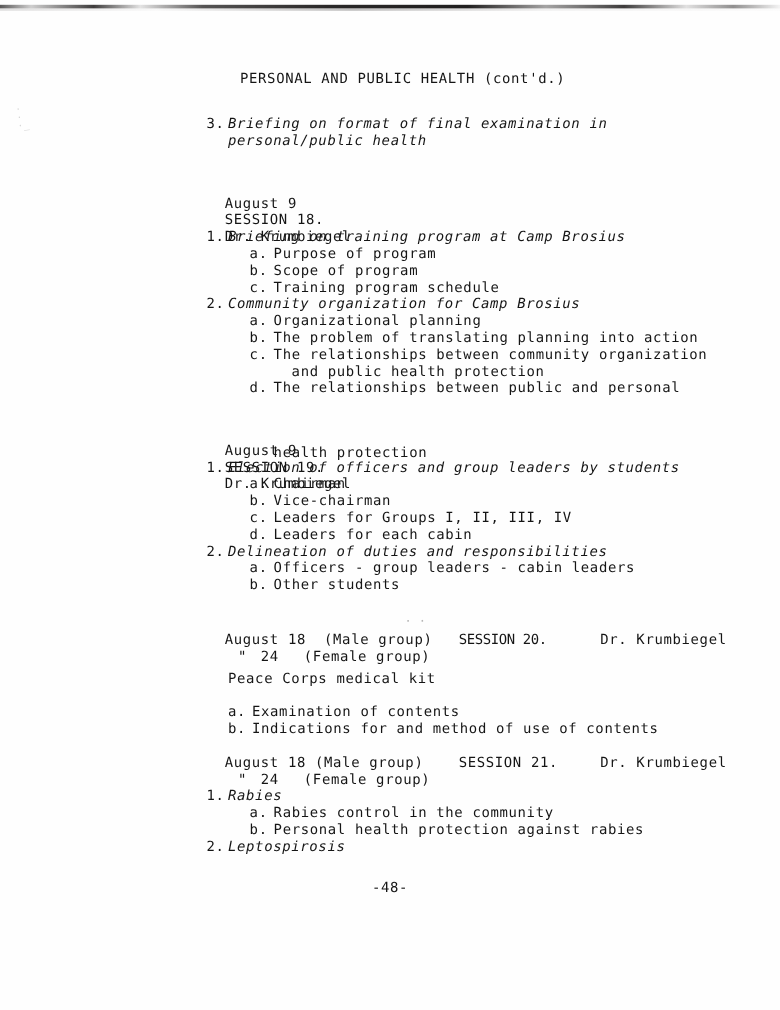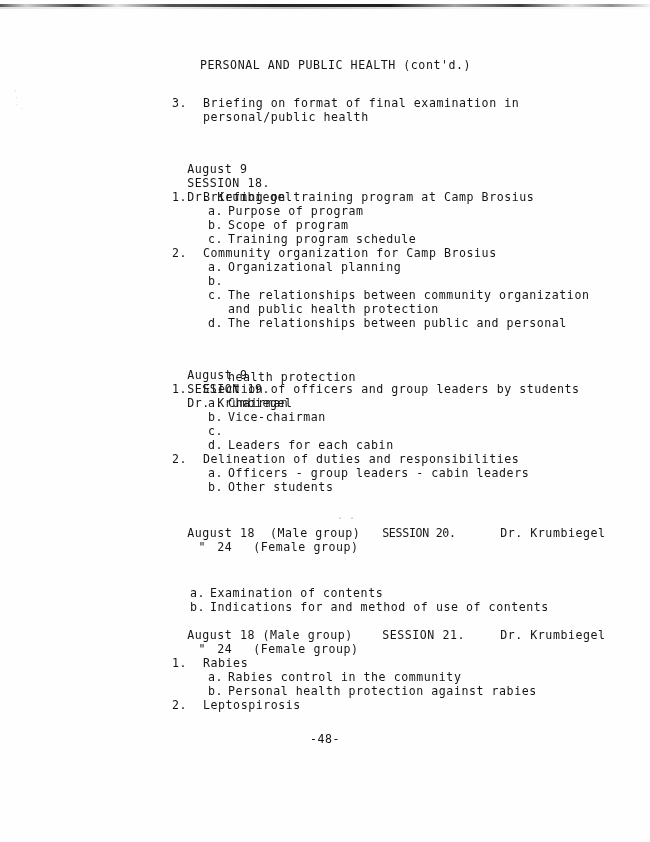--- a/index.html
+++ b/index.html
@@ -78,21 +78,21 @@
 
   .line {
     position: absolute;
     white-space: pre;
     font-size: 11.6px;
     letter-spacing: 0.55px;
     line-height: 14px;
     font-family: "DejaVu Sans Mono", "Liberation Mono", monospace;
   }
   .col-num    { left: 172px; }
-  .col-body   { left: 203px; }
+  .col-body   { left: 190px; font-style: italic; }
   .col-title  { left: 200px; }
   .col-center { left: 0; width: 650px; text-align: center; }
 
   .sess-row { left: 142px; width: 470px; }
   .sess-row .sess-date    { display: inline-block; width: 148px; }
   .sess-row .sess-name    { display: inline-block; width: 150px; }
   .sess-row .sess-speaker { display: inline-block; }
 
   .sess-row-wide { left: 142px; width: 480px; }
   .sess-row-wide .sess-date    { display: inline-block; width: 195px; }
@@ -144,41 +144,43 @@
     <div class="line" style="top:218px; left:228px;">Scope of program</div>
     <div class="line" style="top:232px; left:208px;">c.</div>
     <div class="line" style="top:232px; left:228px;">Training program schedule</div>
 
     <div class="line col-num" style="top:246px;">2.</div>
     <div class="line col-body" style="top:246px;">Community organization for Camp Brosius</div>
 
     <div class="line" style="top:260px; left:208px;">a.</div>
     <div class="line" style="top:260px; left:228px;">Organizational planning</div>
     <div class="line" style="top:274px; left:208px;">b.</div>
+    <div class="line" style="top:274px; left:228px;">The problem of translating planning into action</div>
     <div class="line" style="top:288px; left:208px;">c.</div>
     <div class="line" style="top:288px; left:228px;">The relationships between community organization</div>
-    <div class="line" style="top:302px; left:228px;">and public health protection</div>
+    <div class="line" style="top:302px; left:243px;">and public health protection</div>
     <div class="line" style="top:316px; left:208px;">d.</div>
     <div class="line" style="top:316px; left:228px;">The relationships between public and personal</div>
     <div class="line" style="top:330px; left:228px;margin-top:40px;">health protection</div>
 
     <div class="line sess-row" style="top:354px;">
       <span class="sess-date">August 9</span>
       <span class="sess-name">SESSION 19.</span>
       <span class="sess-speaker">Dr. Krumbiegel</span>
     </div>
 
     <div class="line col-num" style="top:382px;">1.</div>
     <div class="line col-body" style="top:382px;">Election of officers and group leaders by students</div>
 
     <div class="line" style="top:396px; left:208px;">a.</div>
     <div class="line" style="top:396px; left:228px;">Chairman</div>
     <div class="line" style="top:410px; left:208px;">b.</div>
     <div class="line" style="top:410px; left:228px;">Vice-chairman</div>
     <div class="line" style="top:424px; left:208px;">c.</div>
+    <div class="line" style="top:424px; left:228px;">Leaders for Groups I, II, III, IV</div>
     <div class="line" style="top:438px; left:208px;">d.</div>
     <div class="line" style="top:438px; left:228px;">Leaders for each cabin</div>
 
     <div class="line col-num" style="top:452px;">2.</div>
     <div class="line col-body" style="top:452px;text-align:center;">Delineation of duties and responsibilities</div>
 
     <div class="line" style="top:466px; left:208px;">a.</div>
     <div class="line" style="top:466px; left:228px;">Officers - group leaders - cabin leaders</div>
     <div class="line" style="top:480px; left:208px;">b.</div>
     <div class="line" style="top:480px; left:228px;">Other students</div>
@@ -186,20 +188,21 @@
     <div class="line sess-row-wide" style="top:512px;">
       <span class="sess-date"><span>August 18</span>&nbsp;&nbsp;<span>(Male group)</span></span><span class="sess-name overstrike">SESSION 20.</span><span class="sess-speaker">Dr. Krumbiegel</span>
     </div>
     <div class="ghost-dots" style="top:513px; left:337px;">· ·</div>
     <div class="ghost-dots" style="top:512px; left:576px;">&nbsp;</div>
 
     <div class="line cont-row" style="top:526px;">
       <span class="cont-mark">"</span><span class="cont-day">24</span><span>(Female group)</span>
     </div>
 
+    <div class="line" style="top:558px; left:190px;">Peace Corps medical kit</div>
 
     <div class="line" style="top:586px; left:190px;">a.</div>
     <div class="line" style="top:586px; left:210px;">Examination of contents</div>
     <div class="line" style="top:600px; left:190px;">b.</div>
     <div class="line" style="top:600px; left:210px;">Indications for and method of use of contents</div>
 
     <div class="line sess-row-wide" style="top:614px;">
       <span class="sess-date"><span>August 18</span>&nbsp;<span>(Male group)</span></span><span class="sess-name">SESSION 21.</span><span class="sess-speaker">Dr. Krumbiegel</span>
     </div>
 

